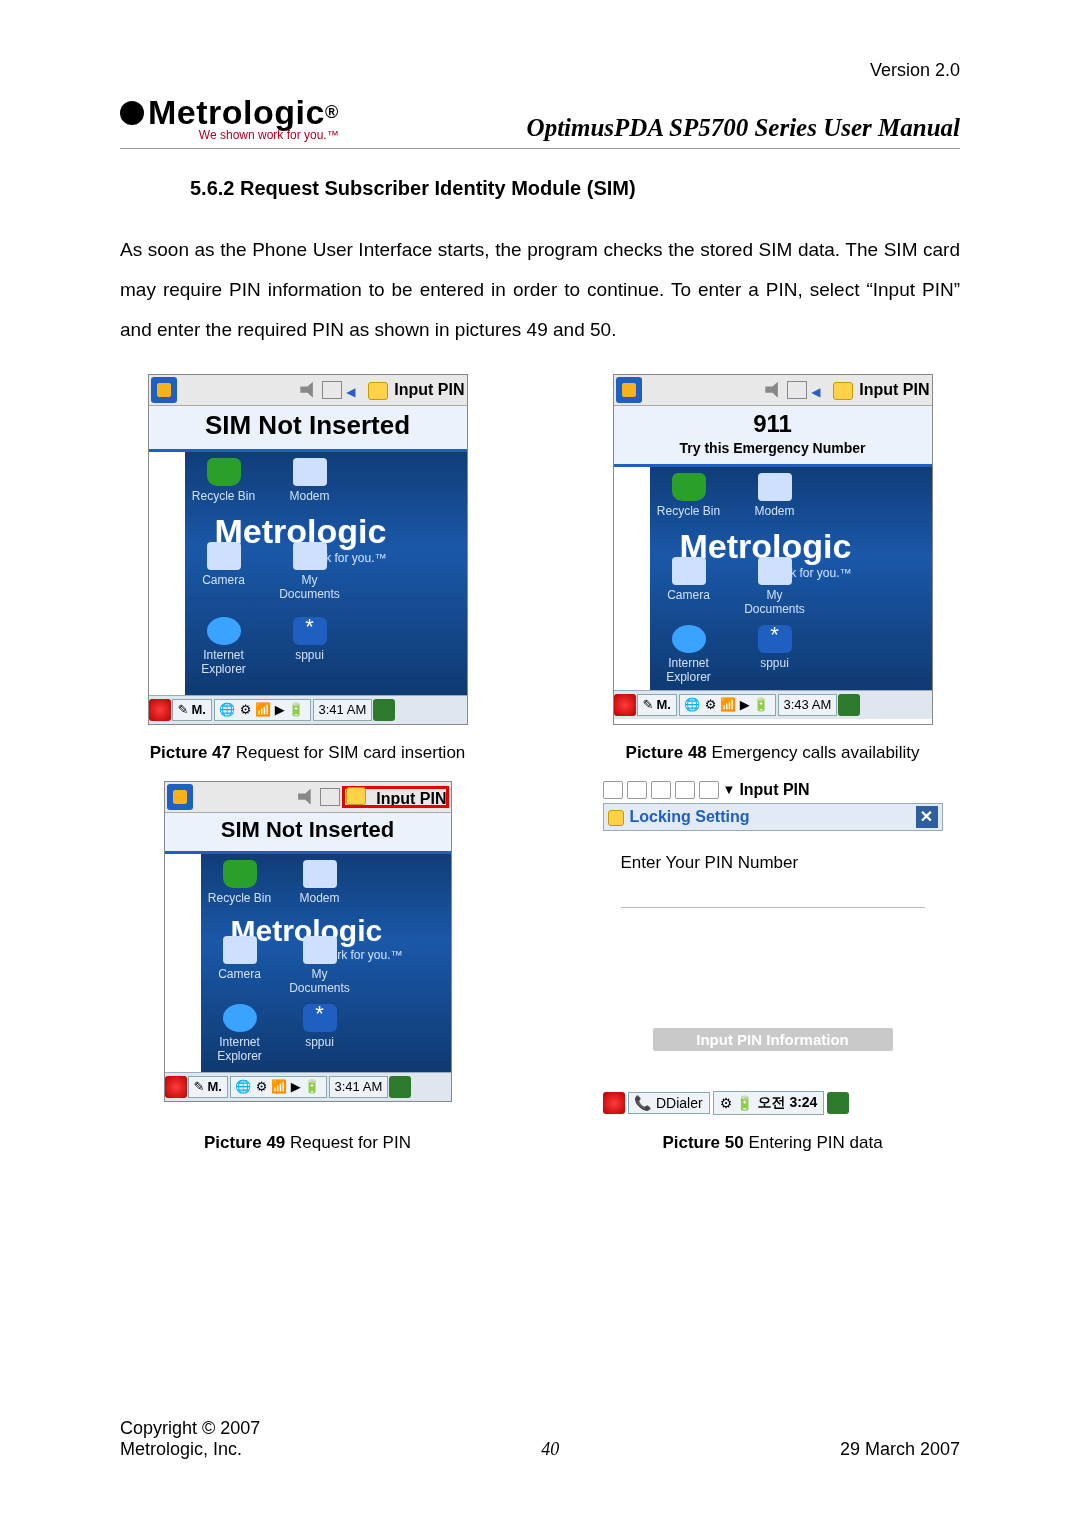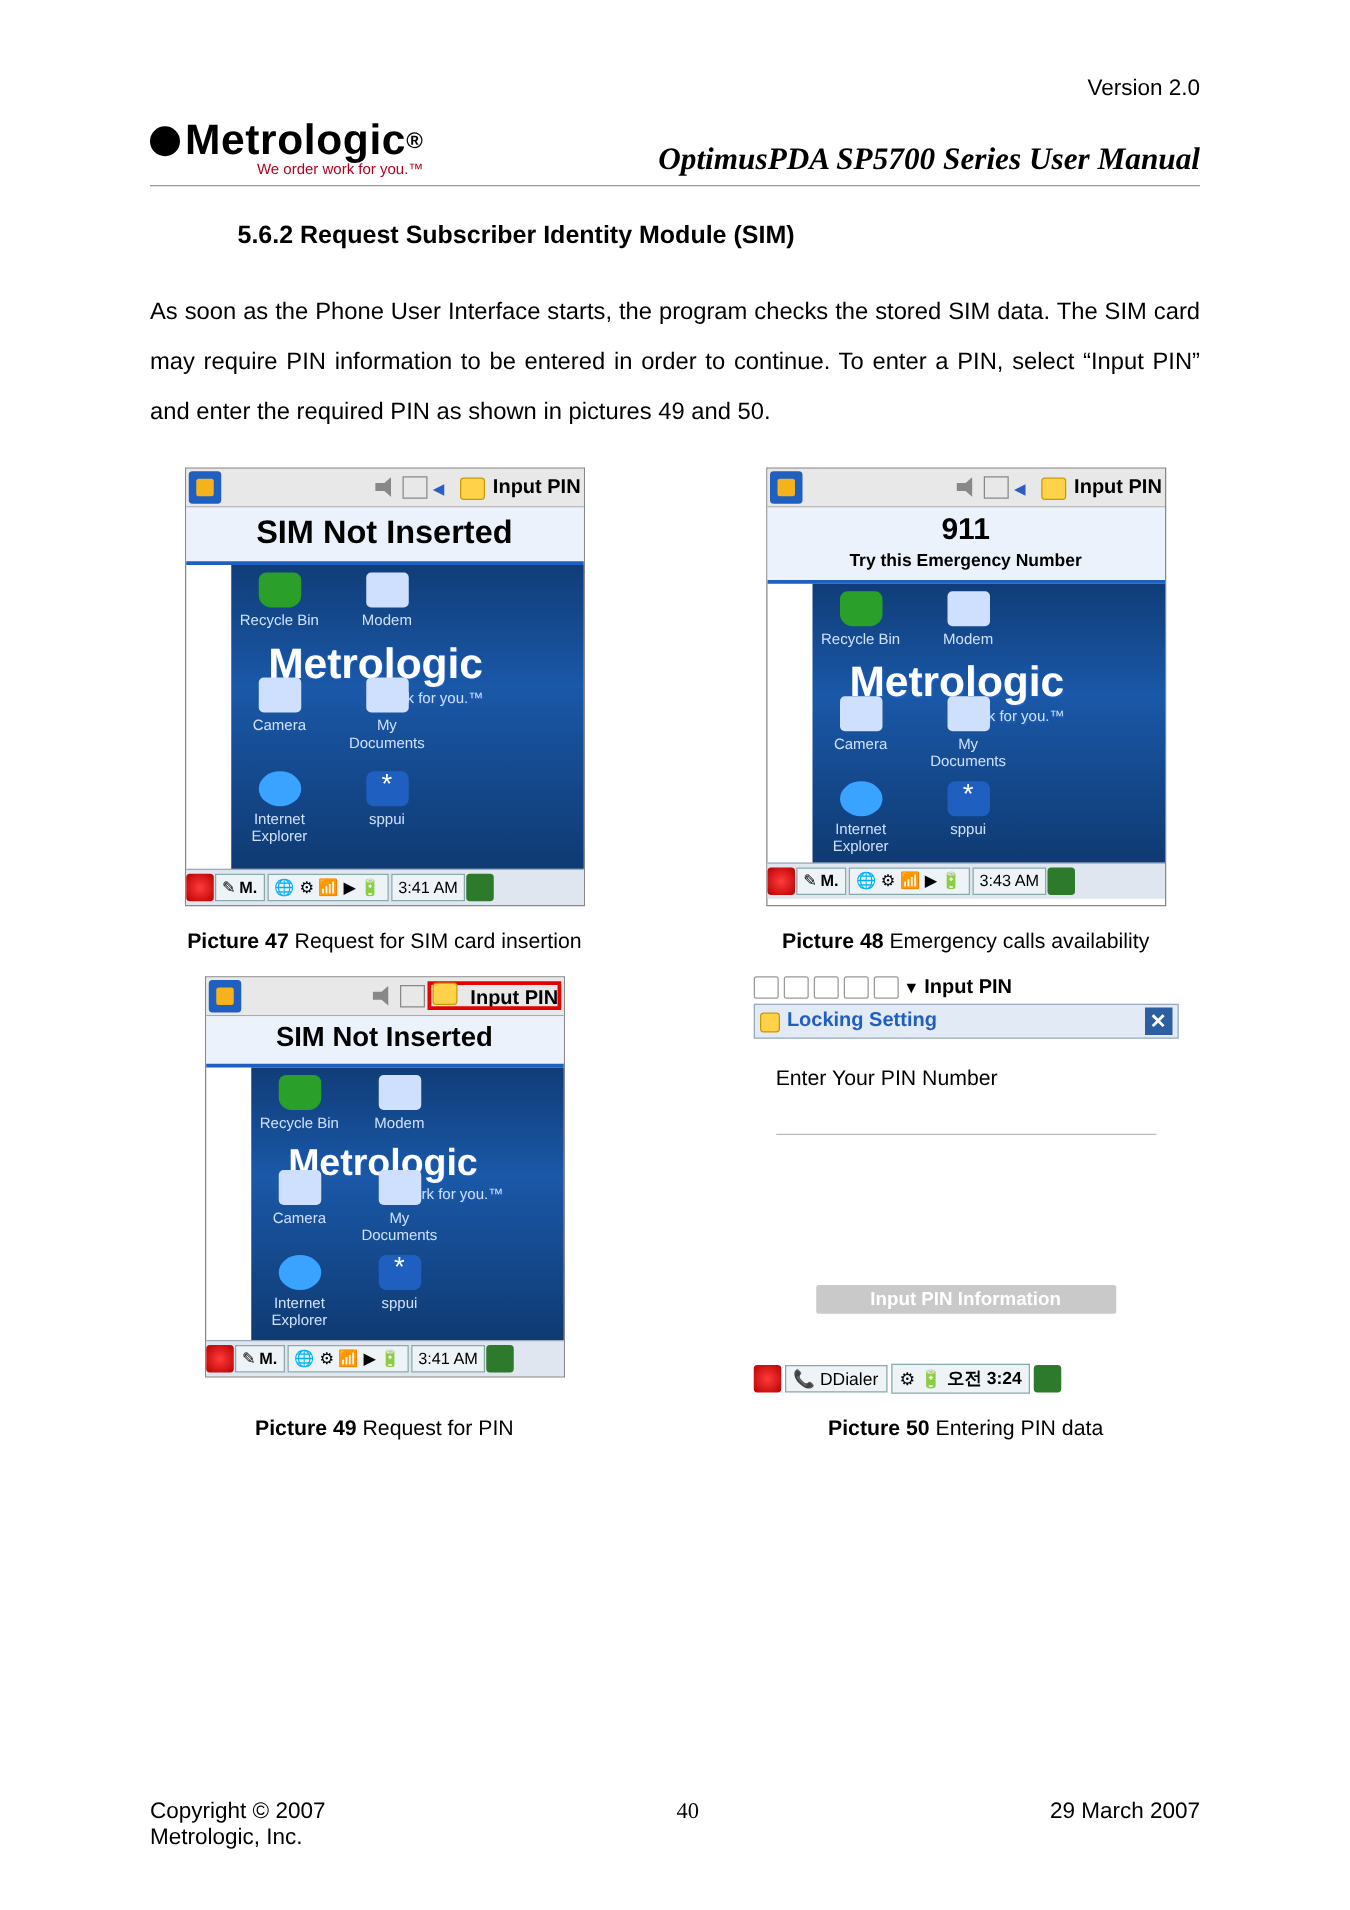--- a/index.html
+++ b/index.html
@@ -178,43 +178,43 @@
     display:flex; align-items:center; gap:3px; font-size:14px;
   }
   .pin-task .seg {
     border:1px solid #8aa; padding:2px 6px; background:#eef3f8;
     display:inline-flex; align-items:center; gap:4px;
   }
 
   
   .footer {
     position:absolute;
-    left:120px; right:120px; bottom:48px;
-    display:flex; justify-content:space-between; font-size:18px;
-  }
-  .footer .mid { font-family: "Times New Roman", serif; }
+    left:120px; right:120px; bottom:68px;
+    display:flex; justify-content:space-between; font-size:18px;align-items:flex-end;
+  }
+  .footer .mid { font-family: "Times New Roman", serif; font-style: italic; }
 
 </style>
 </head>
 <body>
 
 <div class="page">
 
   <div class="header-row">
     <span>Version 2.0</span>
   </div>
 
   <div class="logo-row">
     <div class="logo-block">
       <div class="logo-main">
           <span class="logo-bullet"></span>
           <span>Metrologic</span>
           <span style="font-size:18px; vertical-align:super;">®</span>
         </div>
-      <div class="logo-sub">We order work for you.™</div>
+      <div class="logo-sub">We shown work for you.™</div>
     </div>
     <div class="doc-title">OptimusPDA SP5700 Series User Manual</div>
   </div>
 
   <div class="section-heading">5.6.2 Request Subscriber Identity Module (SIM)</div>
 
   <div class="body-text">As soon as the Phone User Interface starts, the program checks the stored SIM data. The SIM card may require PIN information to be entered in order to continue.  To enter a PIN, select “Input PIN” and enter the required PIN as shown in pictures 49 and 50.</div>
 
   <div class="figures-grid">
 

